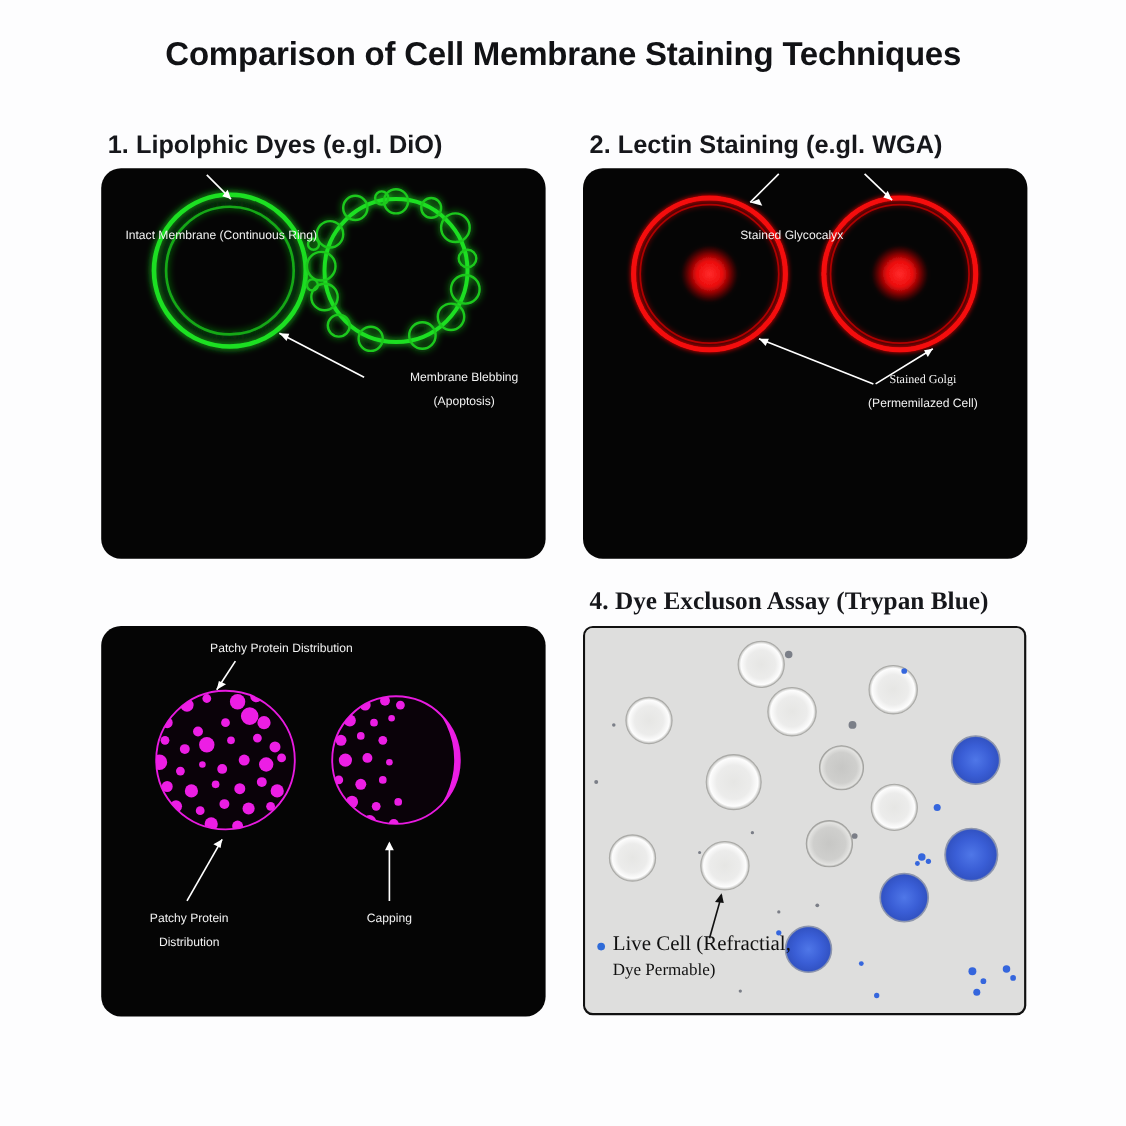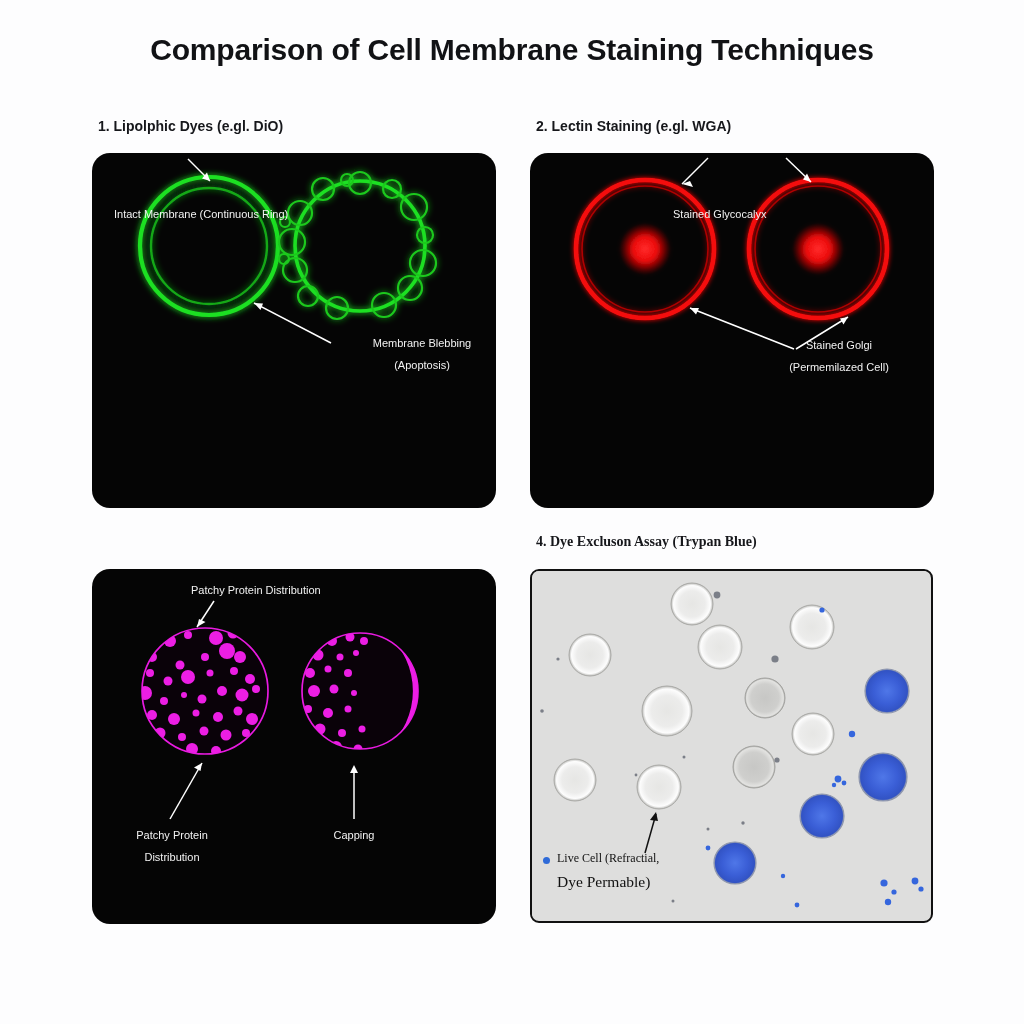--- a/index.html
+++ b/index.html
@@ -12,21 +12,21 @@
   }
   #figure-title{
     position:absolute;top:33px;left:0;width:1024px;
     text-align:center;
     font-size:30px;font-weight:bold;color:#111215;
     letter-spacing:-0.2px;
   }
   .panel{position:absolute;}
   .panel-title{
     position:absolute;top:0;left:6px;
-    font-size:14px;font-weight:bold;color:#16171b;
+    font-size:23px;font-weight:bold;color:#16171b;
     white-space:nowrap;
   }
   .scope{
     position:absolute;top:35px;left:0;
     border-radius:18px;
     overflow:hidden;
   }
   .dark .scope{background:#050505;}
   .bright .scope{
     background:#dededd;
@@ -154,21 +154,21 @@
       <g stroke="#ffffff" stroke-width="1.5" fill="none">
         <line x1="264" y1="196" x2="160" y2="155"></line>
         <polygon points="160,155 169,155 166,161.5" fill="#ffffff" stroke="none"></polygon>
       </g>
       <g stroke="#ffffff" stroke-width="1.5" fill="none">
         <line x1="266" y1="196" x2="318" y2="164"></line>
         <polygon points="318,164 310,165.5 313.5,171.5" fill="#ffffff" stroke="none"></polygon>
       </g>
     </svg>
     <div class="anno" style="left:143px;top:51px;">Stained Glycocalyx</div>
-    <div class="anno center" style="left:214px;top:182px;width:190px;">Stained Golgi</div>
+    <div class="anno center" style="left:214px;top:182px;width:190px;font-family:Liberation Serif, serif;">Stained Golgi</div>
     <div class="anno center" style="left:214px;top:204px;width:190px;">(Permemilazed Cell)</div>
   </div>
 </div>
 
 <div class="panel dark" id="panel-3">
   <div class="scope">
     <svg class="overlay" width="404" height="355" viewBox="0 0 404 355">
       <defs>
         <clipPath id="cellA">
             <circle cx="113" cy="122" r="63"></circle>
@@ -339,16 +339,16 @@
           <circle cx="383" cy="310" r="3.4"></circle>
         <circle cx="389" cy="318" r="2.6"></circle>
       </g>
 
       <g stroke="#111" stroke-width="1.5" fill="none">
         <line x1="113" y1="282" x2="124" y2="243"></line>
         <polygon points="124,241 118,249 126,250" fill="#111" stroke="none"></polygon>
       </g>
     </svg>
     <div class="legend-dot" style="left:11px;top:286px;"></div>
-    <div class="anno dark-text" style="left:25px;top:277px;font-size:12px;">Live Cell (Refractial,</div>
+    <div class="anno dark-text" style="left:25px;top:277px;font-size:19px;">Live Cell (Refractial,</div>
     <div class="anno dark-text" style="left:25px;top:300px;font-size:15.5px;">Dye Permable)</div>
   </div>
 </div>
 
 </body></html>

